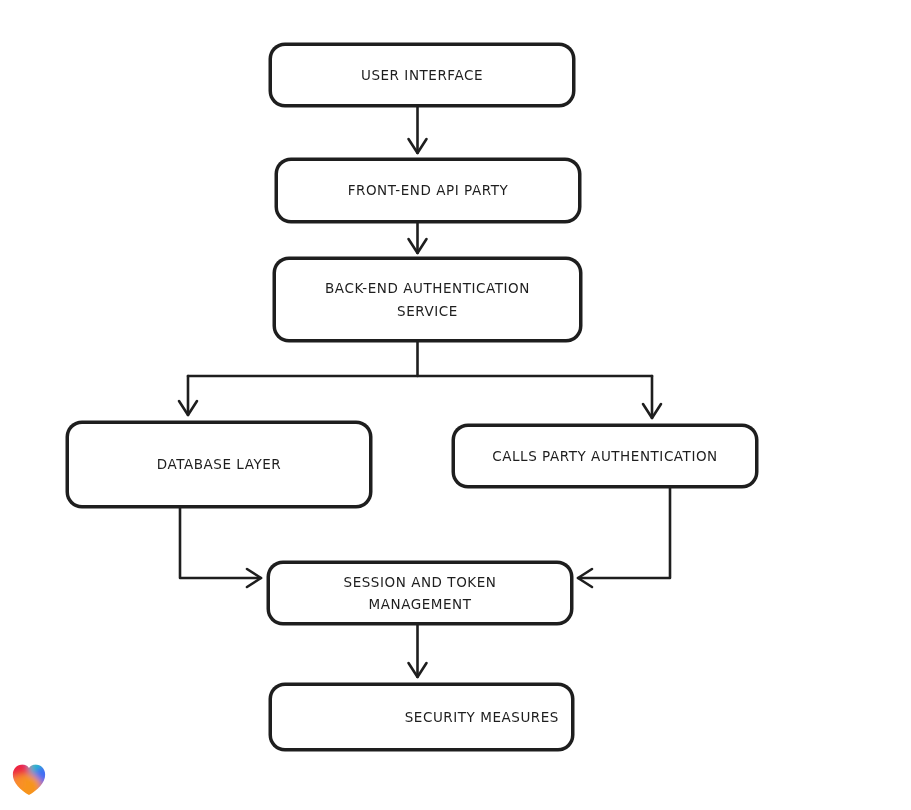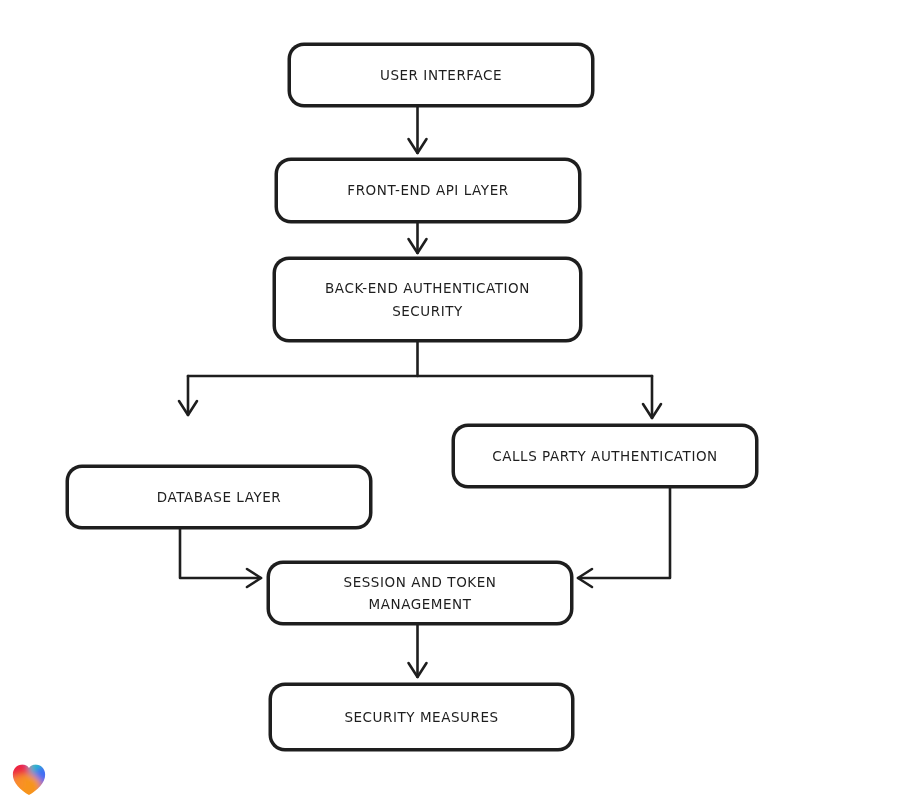--- a/index.html
+++ b/index.html
@@ -31,27 +31,27 @@
     box-shadow: 0 0 0 0.5px #1e1e1e;
   }
   .node-label {
     color: #1e1e1e;
     font-size: 13.5px;
     letter-spacing: 0.55px;
     line-height: 1.65;
     white-space: pre-line;
     font-weight: 500;
   }
-  .n1 { left: 288px; top:  43px; width: 306px; height: 64px; }
+  .n1 { left: 269px; top:  43px; width: 306px; height: 64px; }
   .n2 { left: 275px; top: 158px; width: 306px; height: 65px; }
   .n3 { left: 273px; top: 257px; width: 309px; height: 85px; }
-  .n4 { left:  66px; top: 421px; width: 306px; height: 64px; margin-top: 44px; }
+  .n4 { left:  66px; top: 421px; width: 306px; height: 87px; }
   .n5 { left: 452px; top: 424px; width: 306px; height: 64px; }
   .n6 { left: 267px; top: 541px; width: 306px; height: 64px; margin-top: 20px; }
-  .n7 { left: 269px; top: 683px; width: 305px; height: 68px; }
+  .n7 { left: 269px; top: 683px; width: 305px; height: 68px; justify-content: flex-end; }
   .heart-logo {
     position: absolute;
     left: 8px;
     top: 757px;
     width: 42px;
     height: 44px;
     cursor: pointer;
   }
 </style>
 </head>
@@ -76,26 +76,26 @@
       <path d="M670 488 L670 578 L578 578" marker-end="url(#arrowV)"></path>
       <path d="M417.5 605 L417.5 677" marker-end="url(#arrowV)"></path>
     </g>
   </svg>
 
   <div class="node n1">
     <span class="node-label">USER INTERFACE</span>
   </div>
 
   <div class="node n2">
-    <span class="node-label">FRONT-END API LAYER</span>
+    <span class="node-label">FRONT-END API PARTY</span>
   </div>
 
   <div class="node n3">
     <span class="node-label">BACK-END AUTHENTICATION
-SECURITY</span>
+SERVICE</span>
   </div>
 
   <div class="node n4">
     <span class="node-label">DATABASE LAYER</span>
   </div>
 
   <div class="node n5">
     <span class="node-label">CALLS PARTY AUTHENTICATION</span>
   </div>
 

